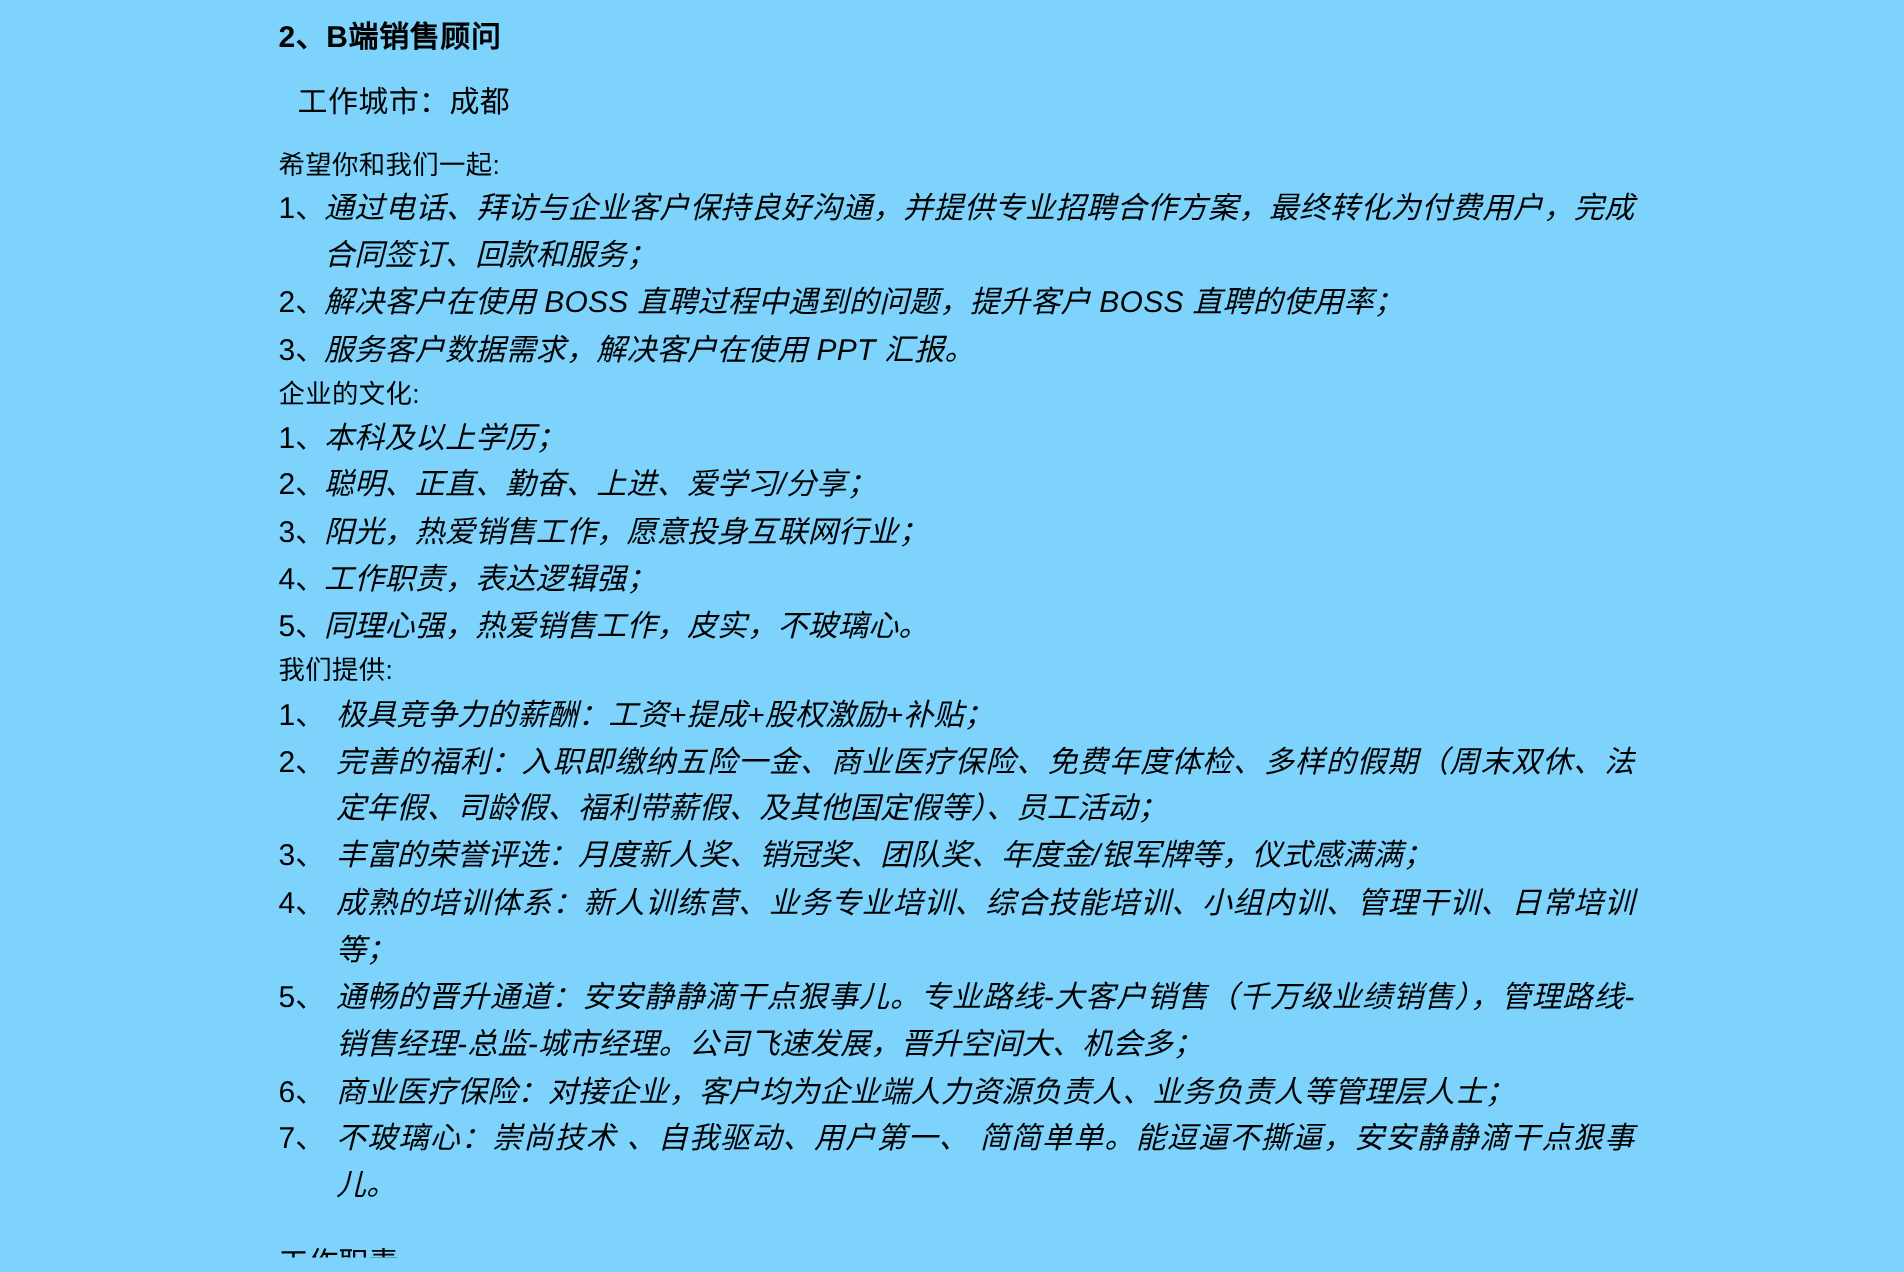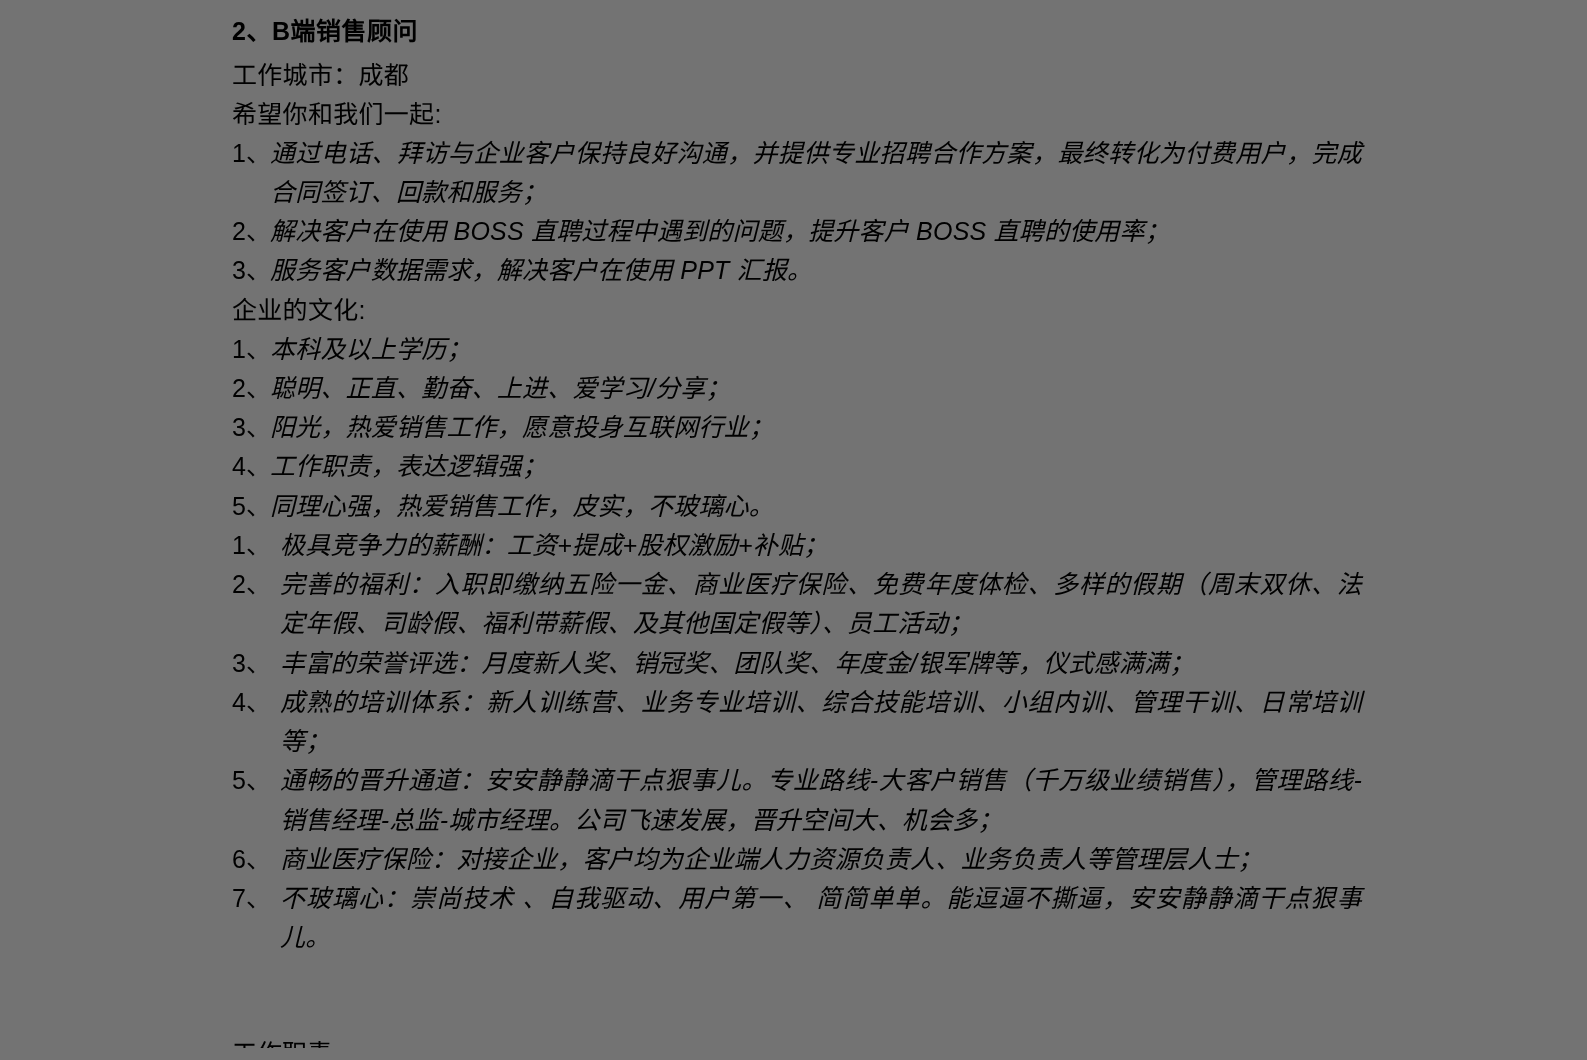--- a/index.html
+++ b/index.html
@@ -11,47 +11,47 @@
     width: 1587px;
     height: 1060px;
     font-family: "Liberation Serif", "DejaVu Serif", serif;
     color: #000000;
     overflow: hidden;
   }
   .page {
     position: relative;
     width: 1587px;
     height: 1060px;
-    background: #737373;
+    background: #7dd3fc;
   }
   .doc-body {
     position: absolute;
     left: 232px;
     top: 14px;
     width: 1130px;
   }
   .heading {
     font-family: "Liberation Sans", "DejaVu Sans", sans-serif;
     font-weight: bold;
     font-size: 25px;
     line-height: 1.42;
     letter-spacing: 0.5px;
     margin: 0 0 6px 0;
   }
   .para {
     font-family: "Liberation Sans", "DejaVu Sans", sans-serif;
     font-size: 25px;
     line-height: 1.56;
-    margin: 0;
+    margin: 16px;
     letter-spacing: 0.3px;
     white-space: pre-wrap;
   }
   .section-label {
     font-family: "Liberation Sans", "DejaVu Sans", sans-serif;
-    font-size: 25px;
+    font-size: 22px;
     line-height: 1.56;
     margin: 0;
     letter-spacing: 0.3px;
   }
   .num-item {
     display: flex;
     font-family: "Liberation Sans", "DejaVu Sans", sans-serif;
     font-size: 25px;
     line-height: 1.57;
     letter-spacing: 0.2px;
@@ -134,20 +134,21 @@
     </div>
     <div class="num-item group-tight">
       <span class="marker">4、</span>
       <span class="content">工作职责，表达逻辑强；</span>
     </div>
     <div class="num-item group-tight">
       <span class="marker">5、</span>
       <span class="content">同理心强，热爱销售工作，皮实，不玻璃心。</span>
     </div>
 
+    <div class="section-label">我们提供:</div>
 
     <div class="num-item group-wide">
       <span class="marker">1、</span>
       <span class="content">极具竞争力的薪酬：工资+提成+股权激励+补贴；</span>
     </div>
     <div class="num-item group-wide">
       <span class="marker">2、</span>
       <span class="content">完善的福利：入职即缴纳五险一金、商业医疗保险、免费年度体检、多样的假期（周末双休、法定年假、司龄假、福利带薪假、及其他国定假等）、员工活动；</span>
     </div>
     <div class="num-item group-wide">

